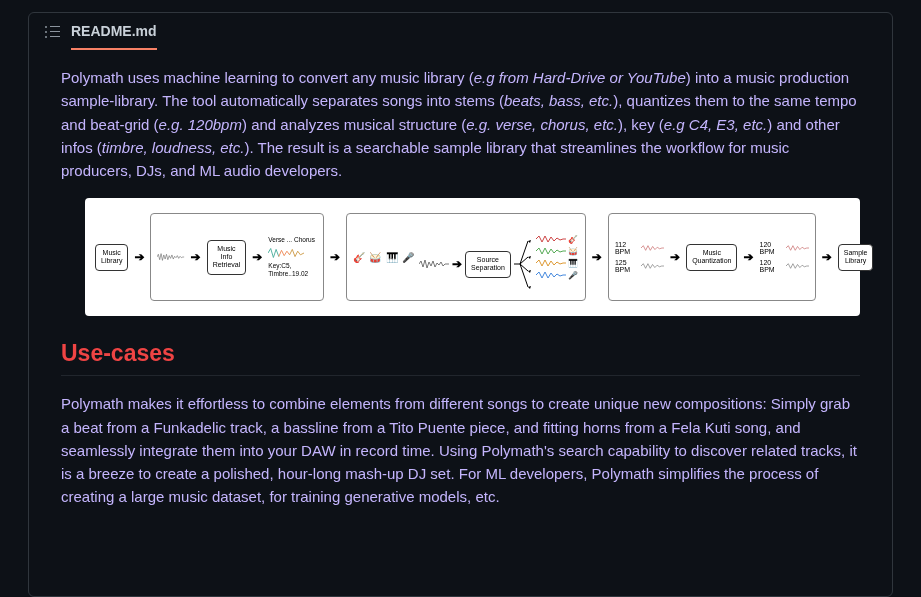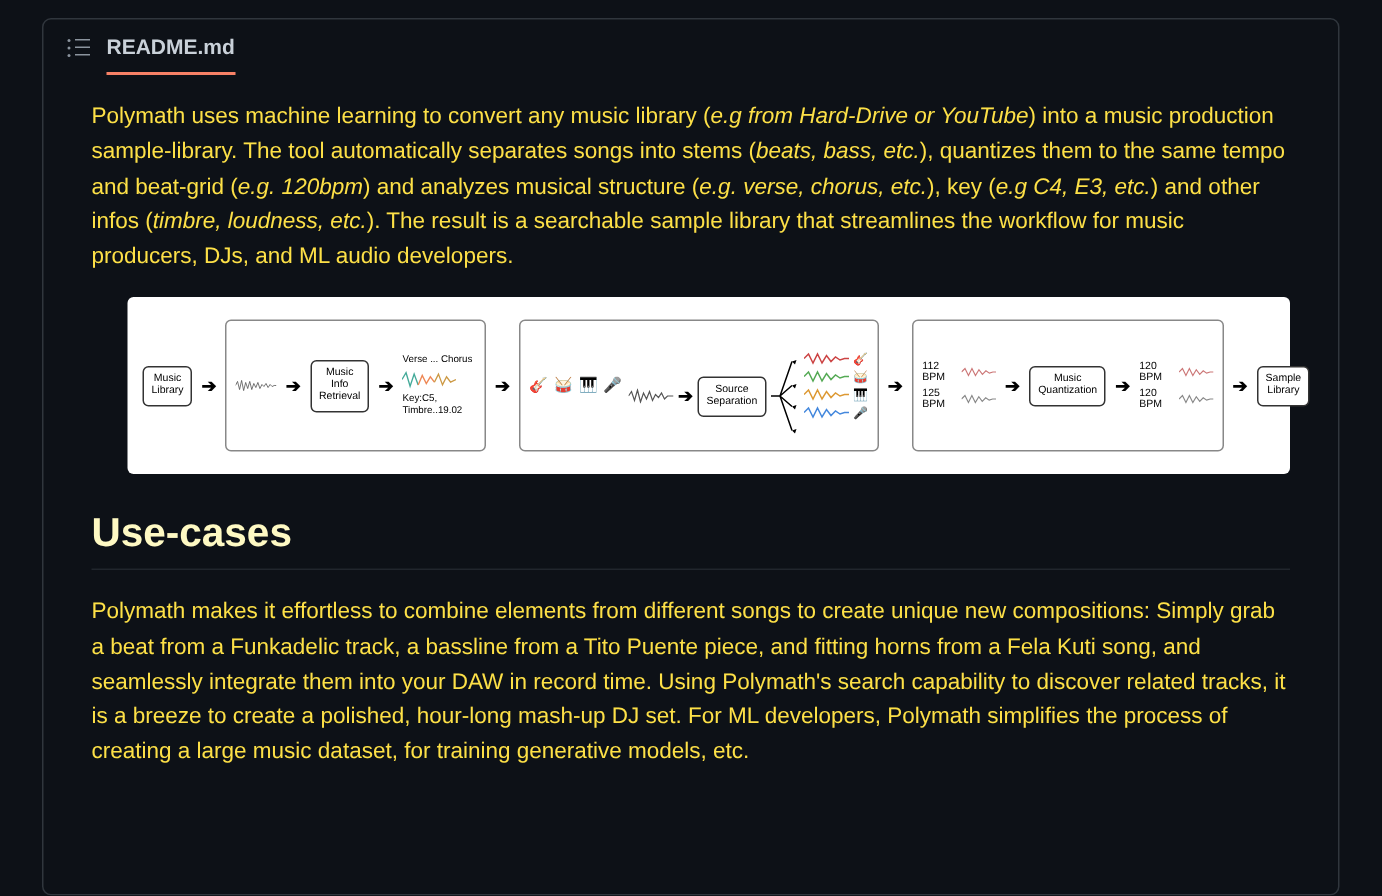--- a/index.html
+++ b/index.html
@@ -67,32 +67,32 @@
     }
     h1 {
       font-size: 30px;
       font-weight: 600;
       color: #c9d1d9;
       padding-bottom: 10px;
       border-bottom: 1px solid #21262d;
       margin-bottom: 16px;
     }
     h2 {
-      font-size: 27px;
+      font-size: 23px;
       font-weight: 600;
-      color: #fef9c3;
+      color: #ef4444;
       padding-bottom: 8px;
       border-bottom: 1px solid #21262d;
       margin-top: 24px;
       margin-bottom: 16px;
     }
     p {
       font-size: 15px;
       line-height: 1.55;
-      color: #fde047;
+      color: #c4b5fd;
       margin-bottom: 16px;
     }
     em {
       font-style: italic;
     }
     .diagram {
       background: #ffffff;
       border-radius: 4px;
       margin: 16px 0 16px 24px;
       padding: 14px 10px;

